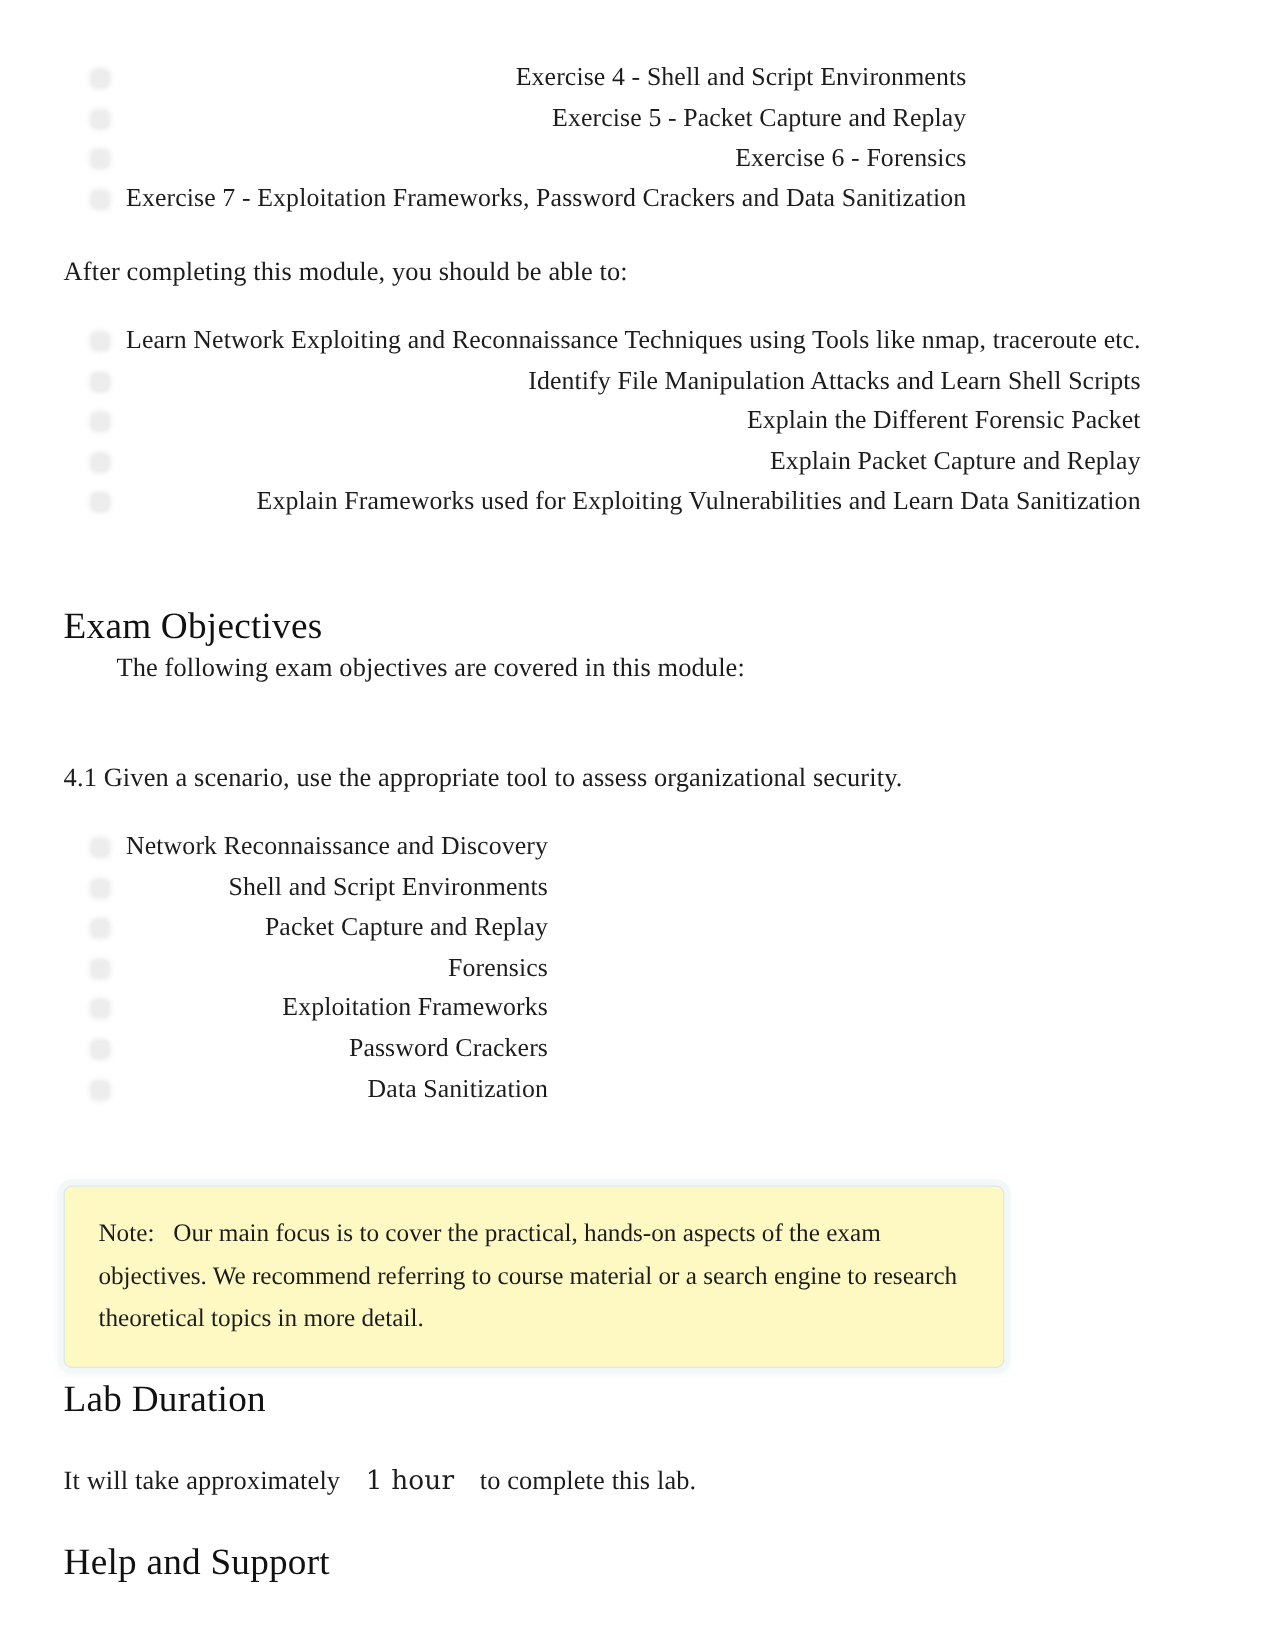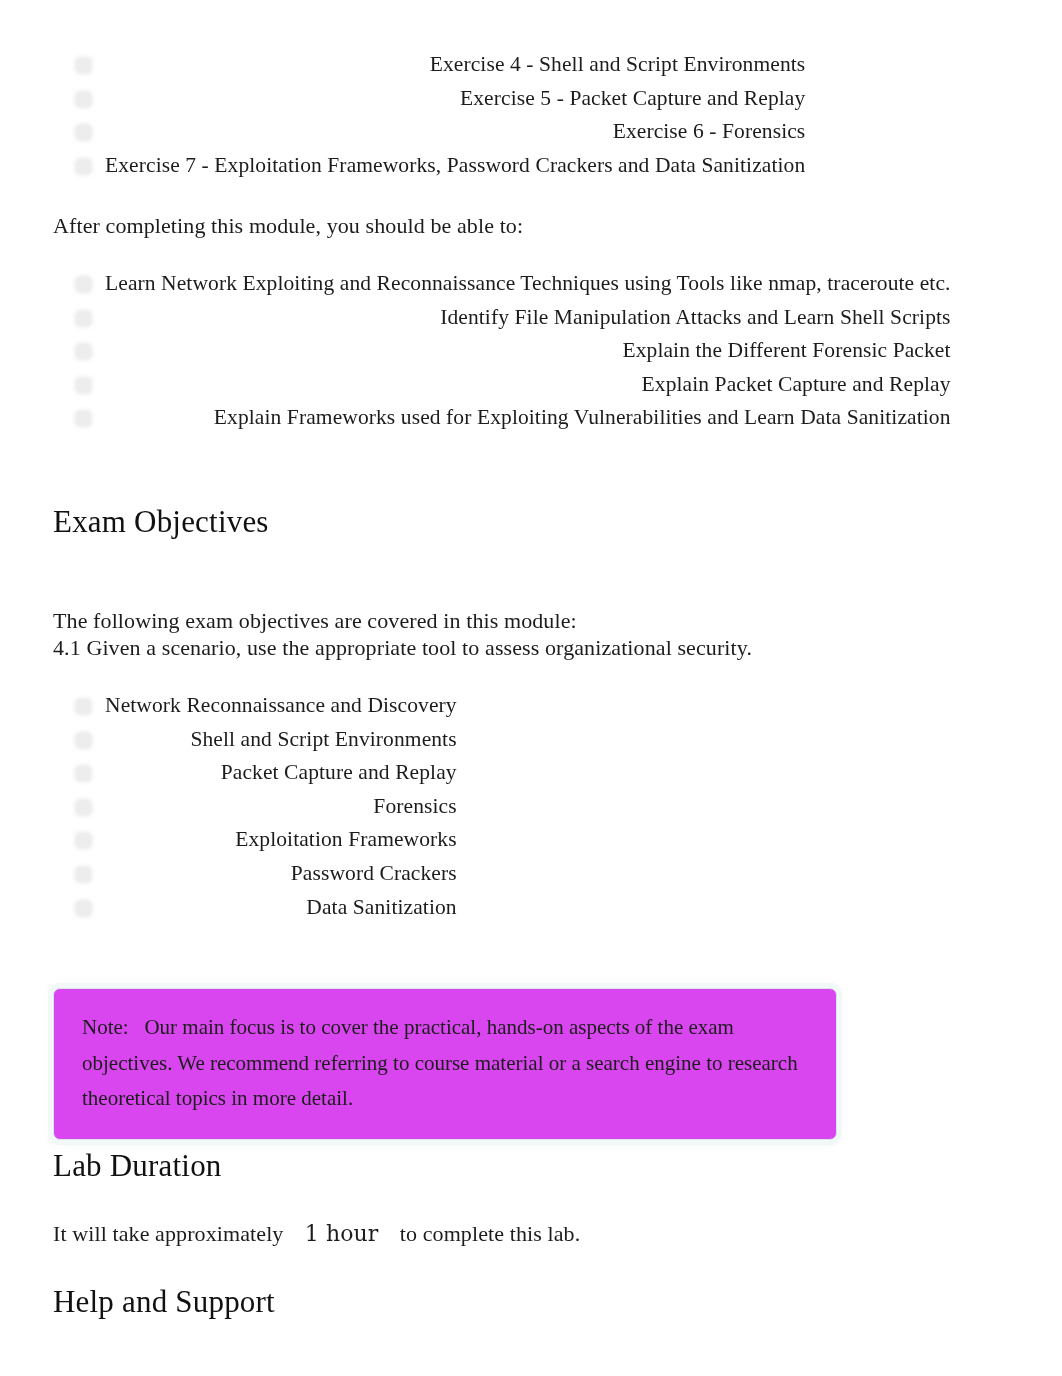--- a/index.html
+++ b/index.html
@@ -74,21 +74,21 @@
     font-weight: 400;
     font-size: 31px;
     line-height: 44px;
     color: #111111;
     letter-spacing: 0.2px;
   }
 
   
   .note-box {
     position: relative;
-    background: #d946ef;
+    background: #fef9c3;
     border: 1px solid #dde6e8;
     border-radius: 7px;
     box-shadow:
       0 0 0 5px #f2f7f7,
       0 1px 10px rgba(200, 215, 218, 0.55);
     padding: 21px 28px 22px 28px;
     width: 784px;
   }
   .note-box p {
     margin: 0;
@@ -154,21 +154,21 @@
         <span>Explain Packet Capture and Replay</span>
       </li>
       <li>
         <span class="bullet-marker"></span>
         <span>Explain Frameworks used for Exploiting Vulnerabilities and Learn Data Sanitization</span>
       </li>
     </ul>
 
     <h2 class="doc-heading blk" style="top:500px;">Exam Objectives</h2>
 
-    <p class="doc-para blk" style="top:604px;">The following exam objectives are covered in this module:</p>
+    <p class="doc-para blk" style="top:539px;margin-left:44px;">The following exam objectives are covered in this module:</p>
 
     <p class="doc-para blk" style="top:631px;">4.1 Given a scenario, use the appropriate tool to assess organizational security.</p>
 
     <ul class="doc-list blk" style="top:689px;">
       <li>
         <span class="bullet-marker"></span>
         <span>Network Reconnaissance and Discovery</span>
       </li>
       <li>
         <span class="bullet-marker"></span>

